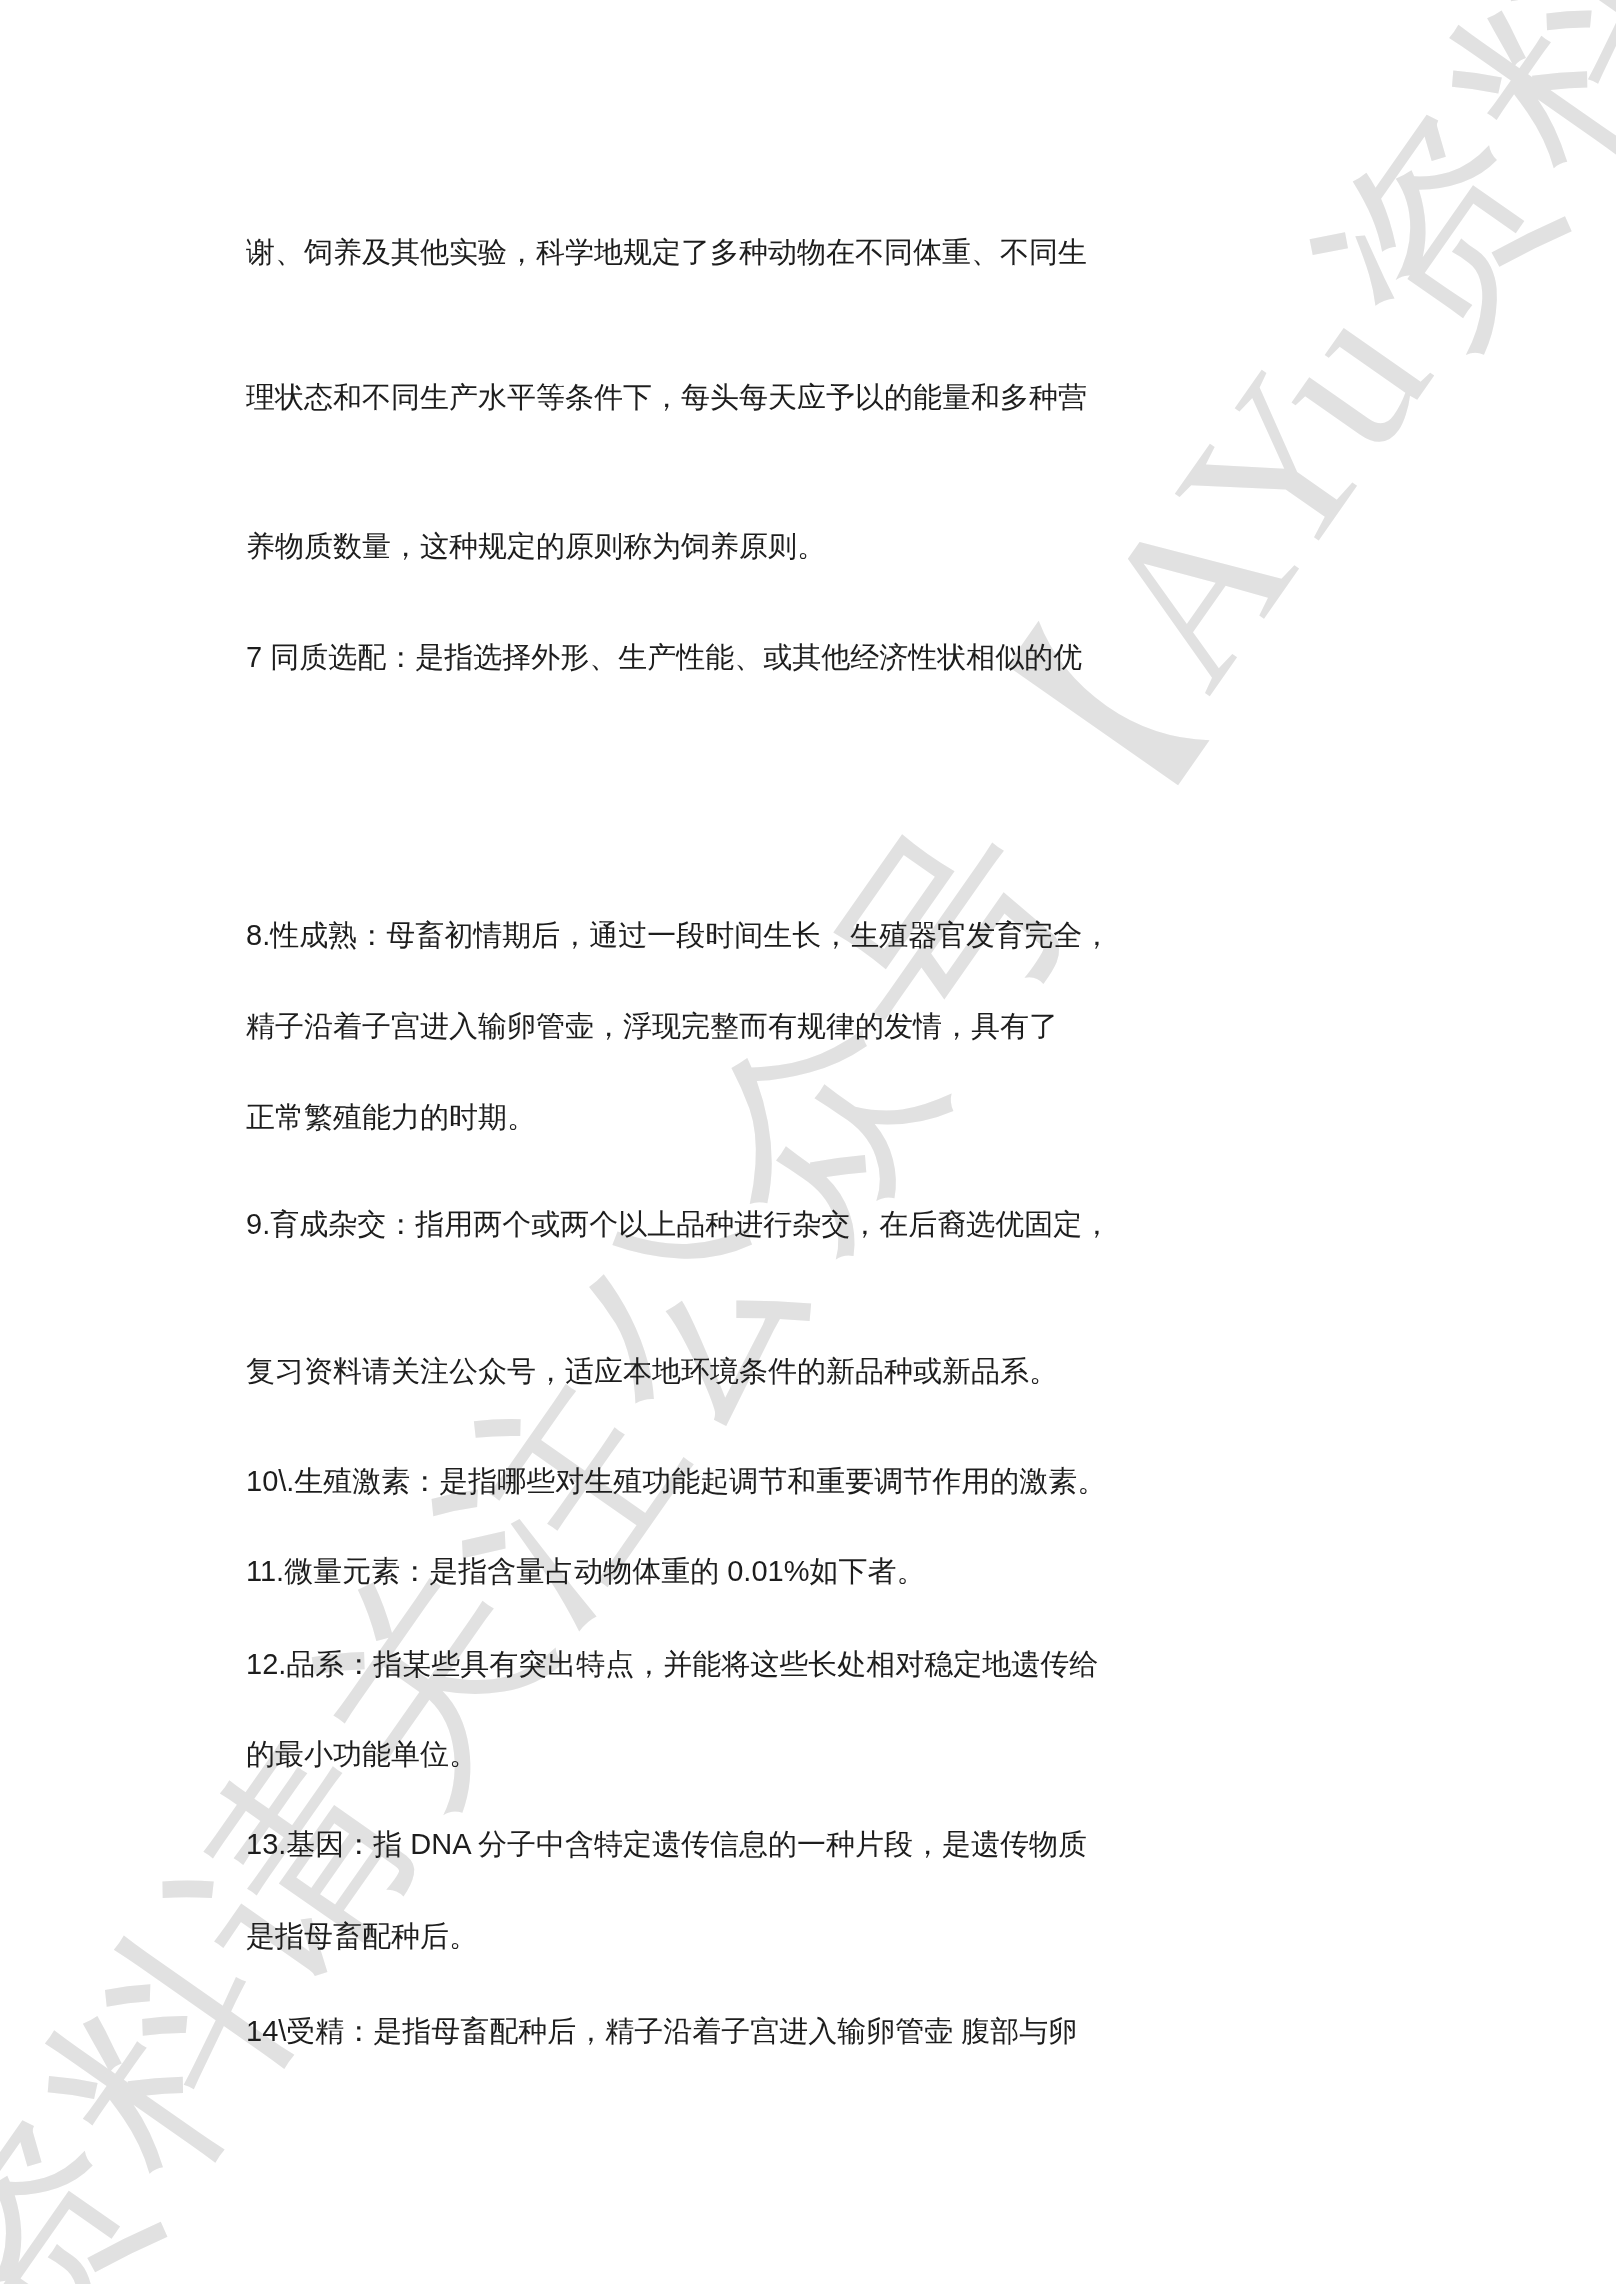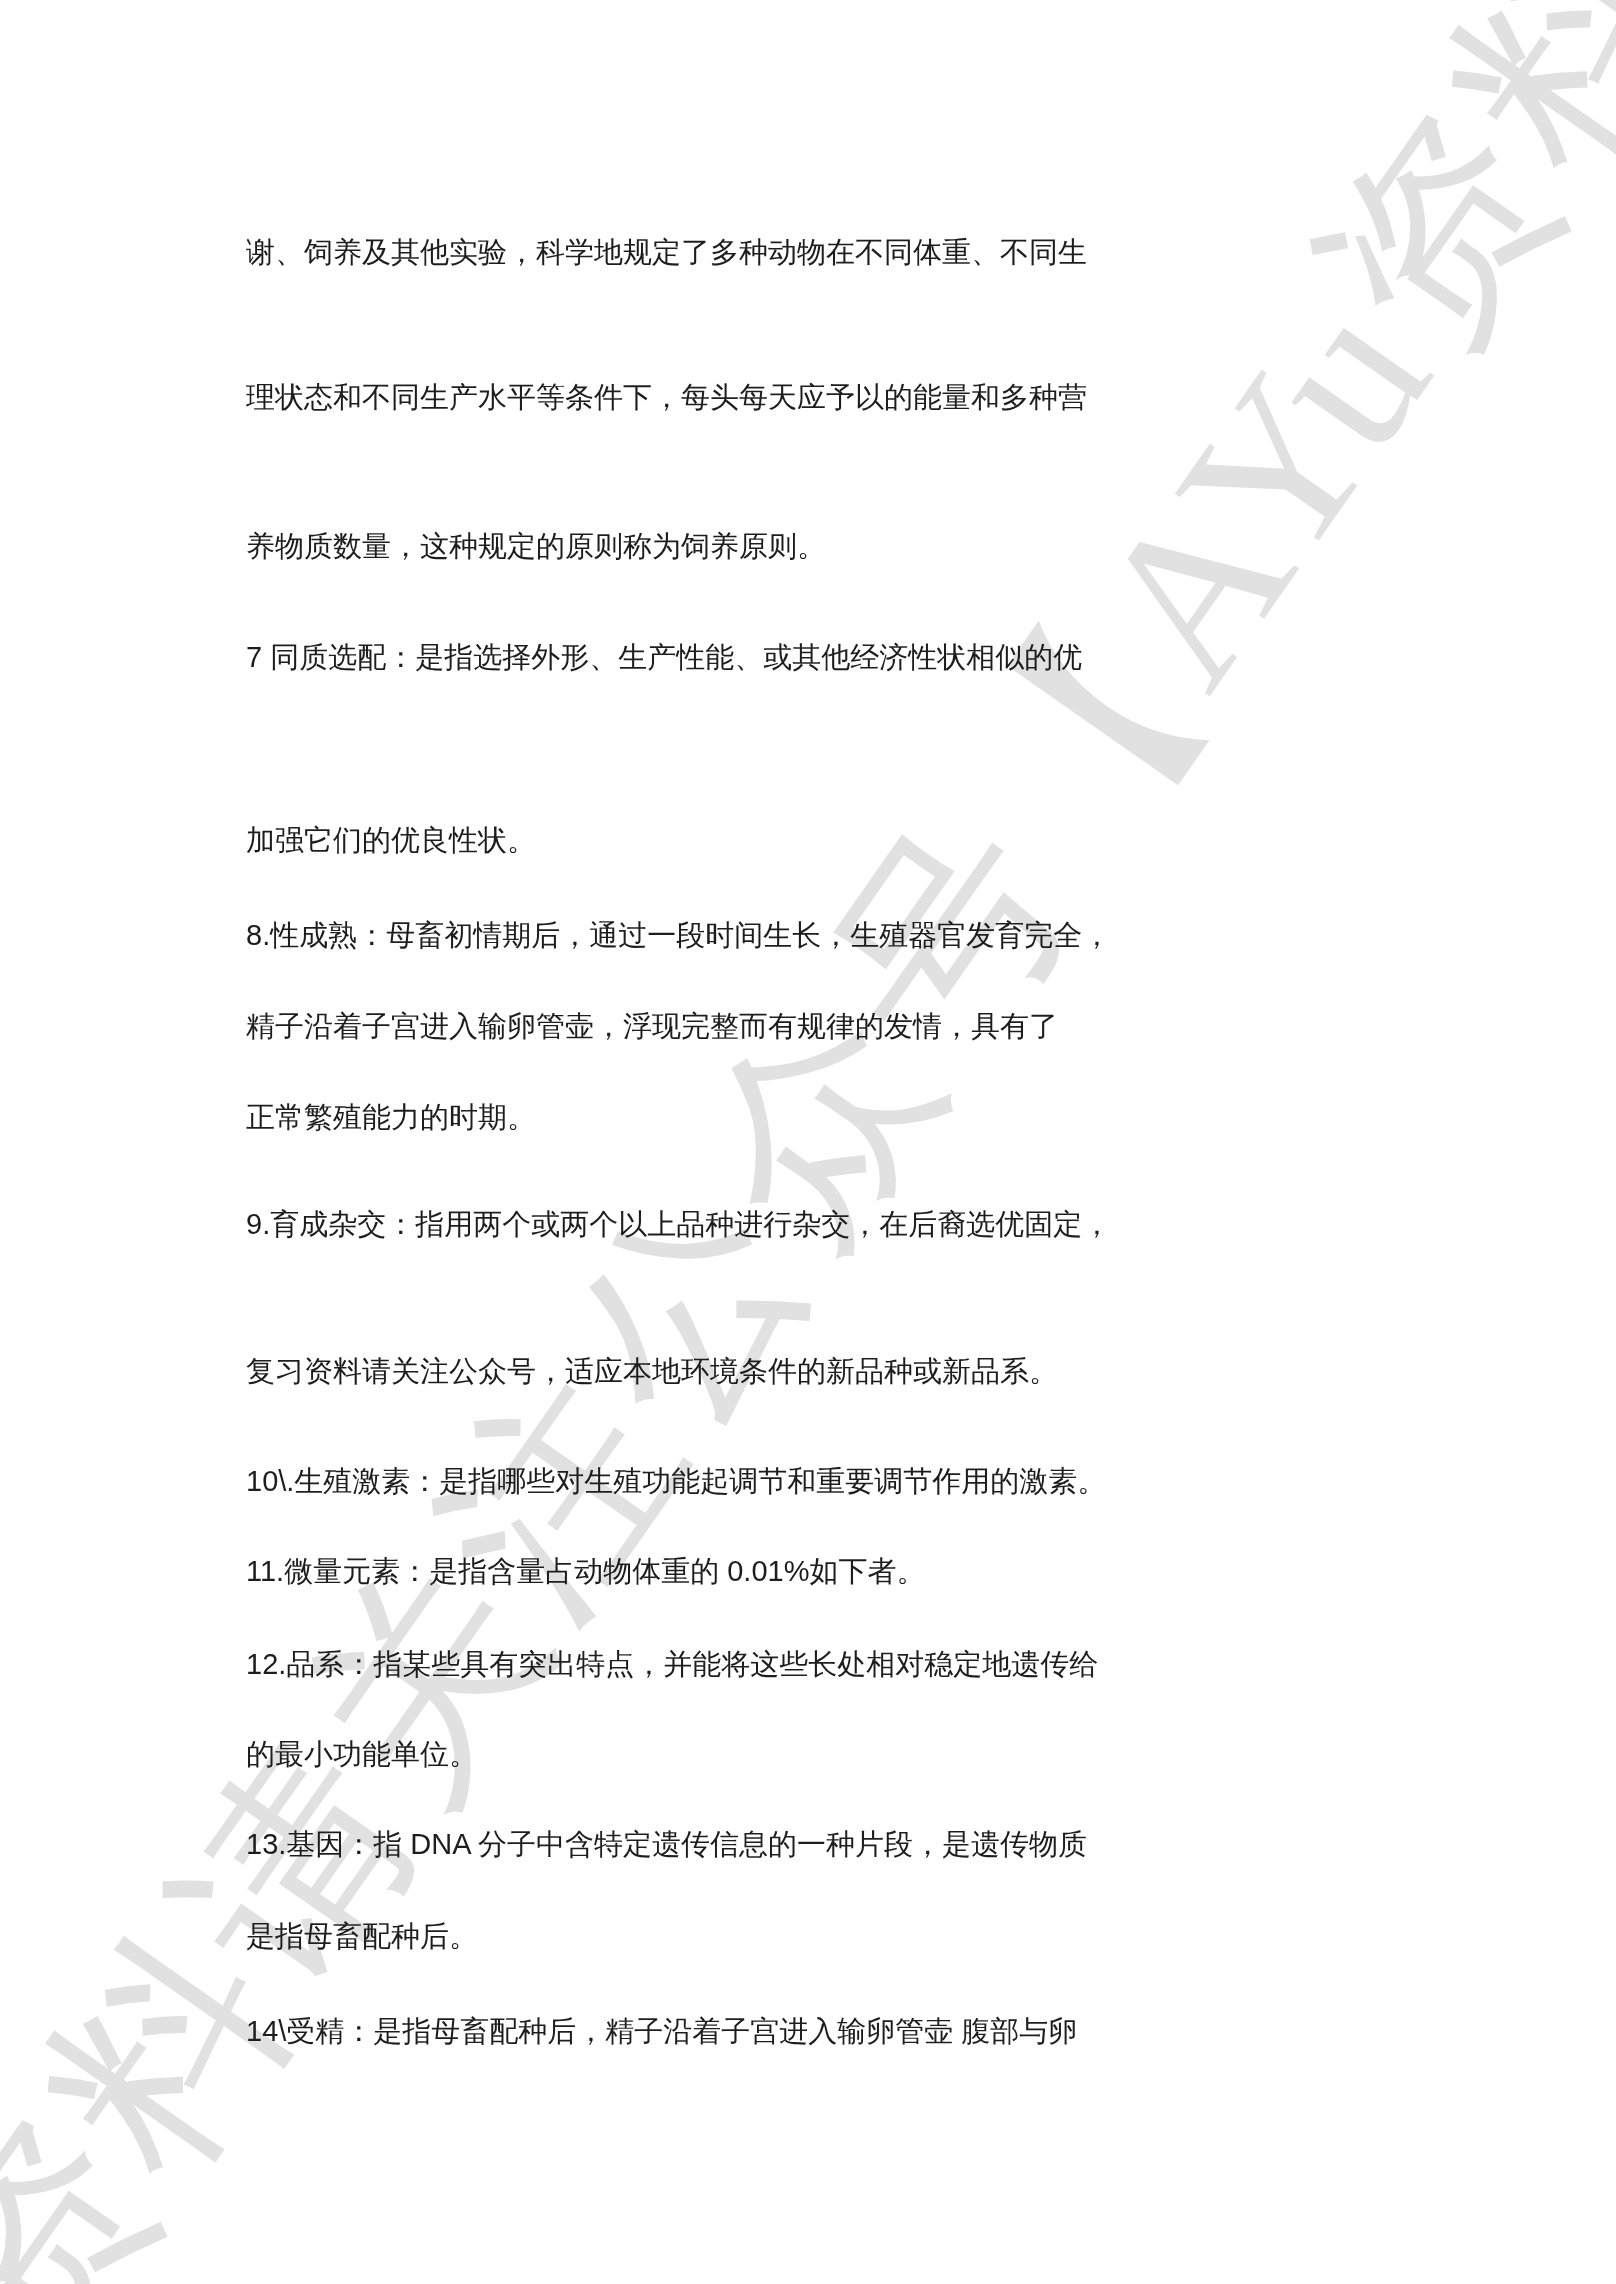--- a/index.html
+++ b/index.html
@@ -50,21 +50,20 @@
 
 <div class="page">
 
   <div class="watermark">复习资料请关注公众号【AYu资料库】</div>
 
   <div class="content">
     <div class="line" style="top:237px">谢、饲养及其他实验，科学地规定了多种动物在不同体重、不同生</div>
     <div class="line" style="top:382px">理状态和不同生产水平等条件下，每头每天应予以的能量和多种营</div>
     <div class="line" style="top:531px">养物质数量，这种规定的原则称为饲养原则。</div>
     <div class="line" style="top:642px">7 同质选配：是指选择外形、生产性能、或其他经济性状相似的优</div>
-    <div class="line" style="top:825px">加强它们的优良性状。</div>
     <div class="line" style="top:920px">8.性成熟：母畜初情期后，通过一段时间生长，生殖器官发育完全，</div>
     <div class="line" style="top:1011px">精子沿着子宫进入输卵管壶，浮现完整而有规律的发情，具有了</div>
     <div class="line" style="top:1102px">正常繁殖能力的时期。</div>
     <div class="line" style="top:1209px">9.育成杂交：指用两个或两个以上品种进行杂交，在后裔选优固定，</div>
     <div class="line" style="top:1356px">复习资料请关注公众号，适应本地环境条件的新品种或新品系。</div>
     <div class="line" style="top:1466px">10\.生殖激素：是指哪些对生殖功能起调节和重要调节作用的激素。</div>
     <div class="line" style="top:1556px">11.微量元素：是指含量占动物体重的 0.01%如下者。</div>
     <div class="line" style="top:1649px">12.品系：指某些具有突出特点，并能将这些长处相对稳定地遗传给</div>
     <div class="line" style="top:1739px">的最小功能单位。</div>
     <div class="line" style="top:1829px">13.基因：指 DNA 分子中含特定遗传信息的一种片段，是遗传物质</div>

